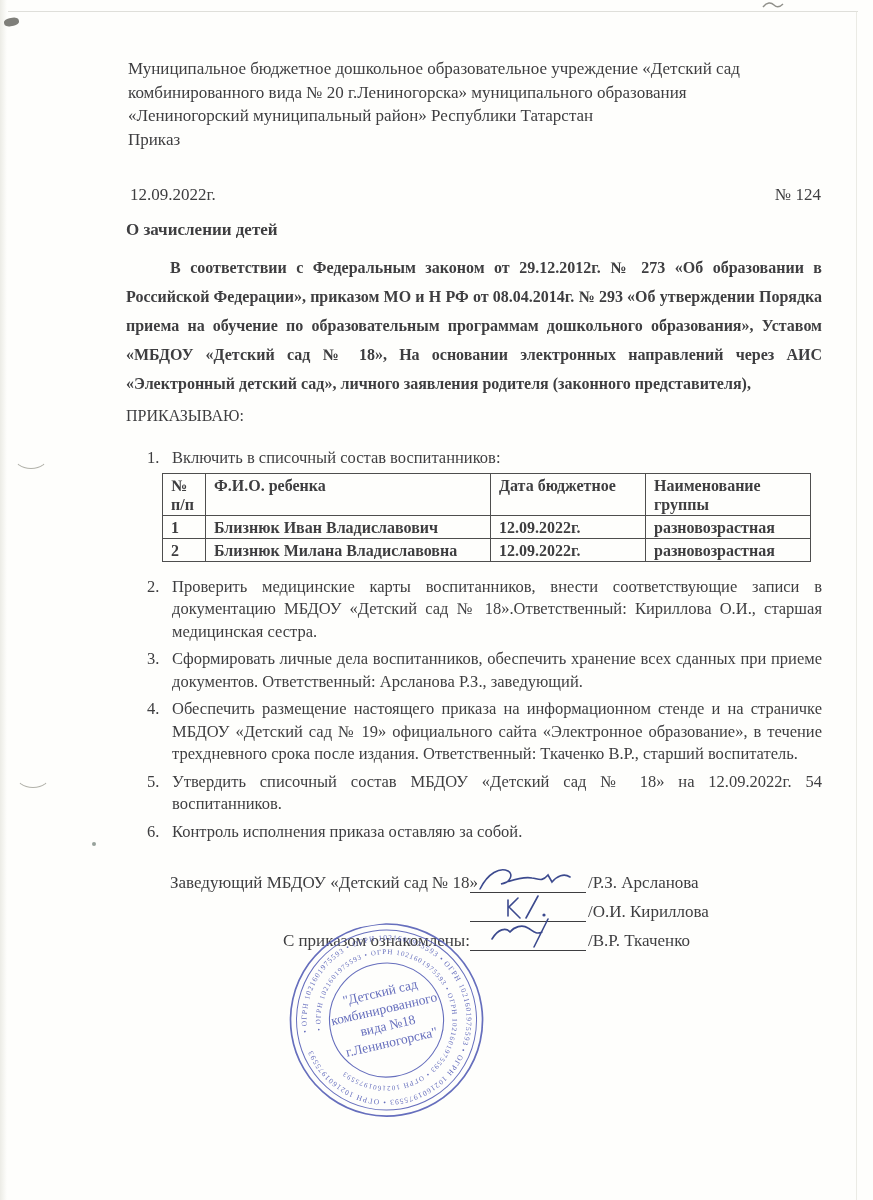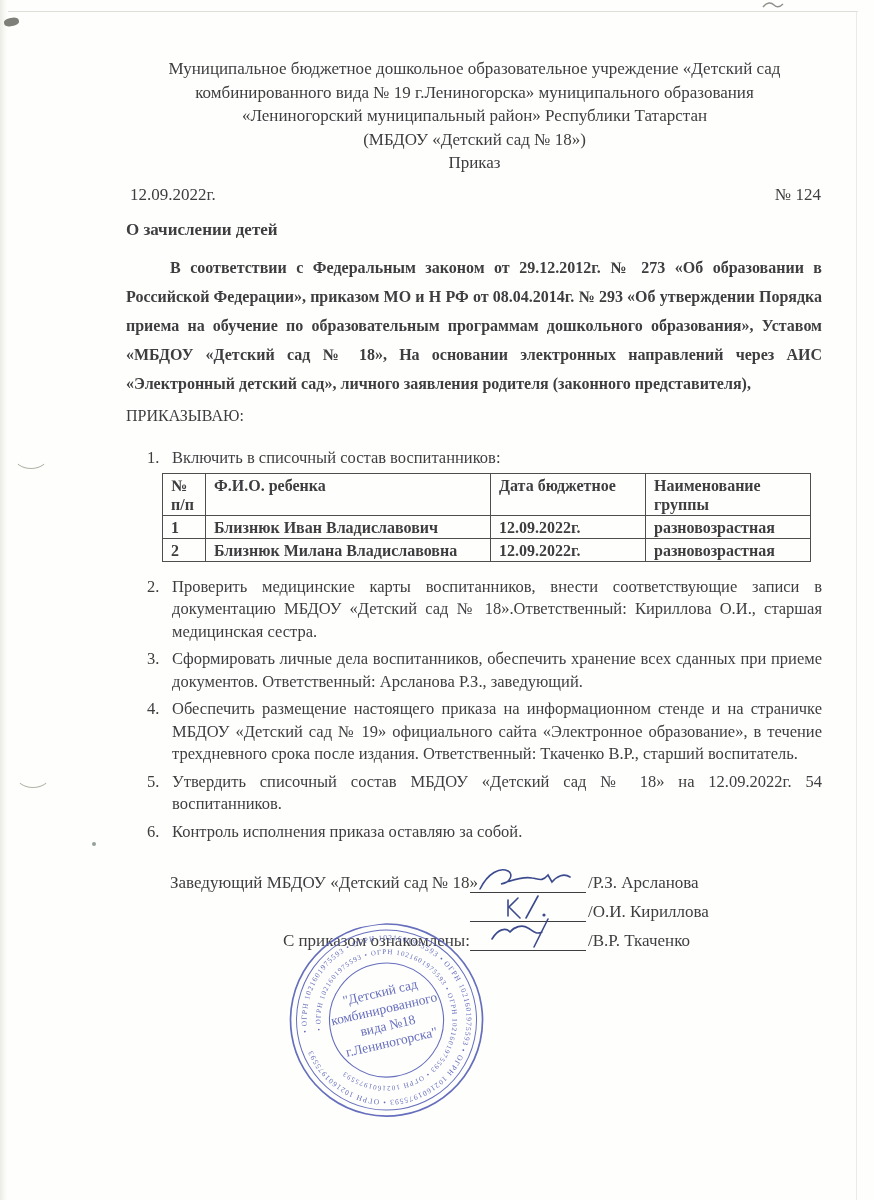--- a/index.html
+++ b/index.html
@@ -15,21 +15,21 @@
   .edge-right{position:absolute;top:11px;left:856px;bottom:0;width:1px;background:#e2e2dc;opacity:.7;}
   .edge-left{position:absolute;top:0;left:0;bottom:0;width:7px;background:linear-gradient(to right,#ecece6,rgba(255,255,255,0));}
   .corner-smudge{position:absolute;left:4px;top:18px;width:15px;height:8px;background:#5f5f59;border-radius:40%;transform:rotate(-10deg);opacity:.8;}
   .arc-mark{position:absolute;width:34px;height:26px;border:1.3px solid transparent;border-bottom-color:#b2b2aa;border-radius:50%;}
   .arc-1{left:13px;top:441px;}
   .arc-2{left:15px;top:760px;}
   .dot-mark{position:absolute;left:92px;top:842px;width:4px;height:4px;border-radius:50%;background:#7d8a82;opacity:.8;}
   .tilde-mark{position:absolute;left:761px;top:0px;}
 
   
-  .header-block{position:absolute;top:57px;left:128px;right:52px;text-align:center;font-size:17px;line-height:23.5px;}
+  .header-block{position:absolute;top:57px;left:128px;right:52px;text-align:left;font-size:17px;line-height:23.5px;}
   .date-row{position:absolute;top:185px;left:130px;right:52px;display:flex;justify-content:space-between;font-size:17px;}
   .subject{position:absolute;top:220px;left:126px;font-size:17px;font-weight:bold;}
   .preamble{position:absolute;top:253px;left:126px;right:51px;font-size:16px;line-height:29px;text-align:justify;text-indent:44px;font-weight:bold;}
   .order-word{position:absolute;top:407px;left:126px;font-size:16px;}
   .olist{position:absolute;top:447px;left:147px;right:51px;font-size:16.5px;line-height:22.5px;}
   .oitem{display:flex;margin-bottom:5px;}
   .inum{flex:none;width:25px;}
   .itext{flex:1;text-align:justify;}
 
   
@@ -63,23 +63,22 @@
   <div class="corner-smudge"></div>
   <svg class="tilde-mark" width="24" height="12">
     <path d="M2,7 C6,2 10,2 13,5 C16,8 19,7 22,4" fill="none" stroke="#90908a" stroke-width="1.4"></path>
   </svg>
   <div class="arc-mark arc-1"></div>
   <div class="arc-mark arc-2"></div>
   <div class="dot-mark"></div>
 
   <div class="header-block">
     <div>Муниципальное бюджетное дошкольное образовательное учреждение «Детский сад</div>
-    <div>комбинированного вида № 19 г.Лениногорска» муниципального образования</div>
+    <div>комбинированного вида № 20 г.Лениногорска» муниципального образования</div>
     <div>«Лениногорский муниципальный район»  Республики Татарстан</div>
-    <div>(МБДОУ «Детский сад № 18»)</div>
     <div>Приказ</div>
   </div>
 
   <div class="date-row">
     <span>12.09.2022г.</span>
     <span>№ 124</span>
   </div>
 
   <div class="subject">О зачислении детей</div>
 

